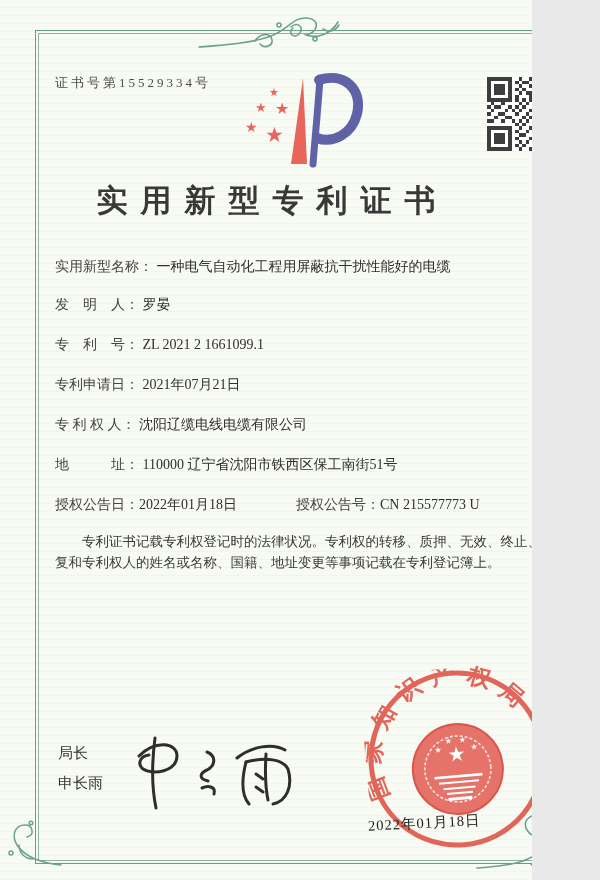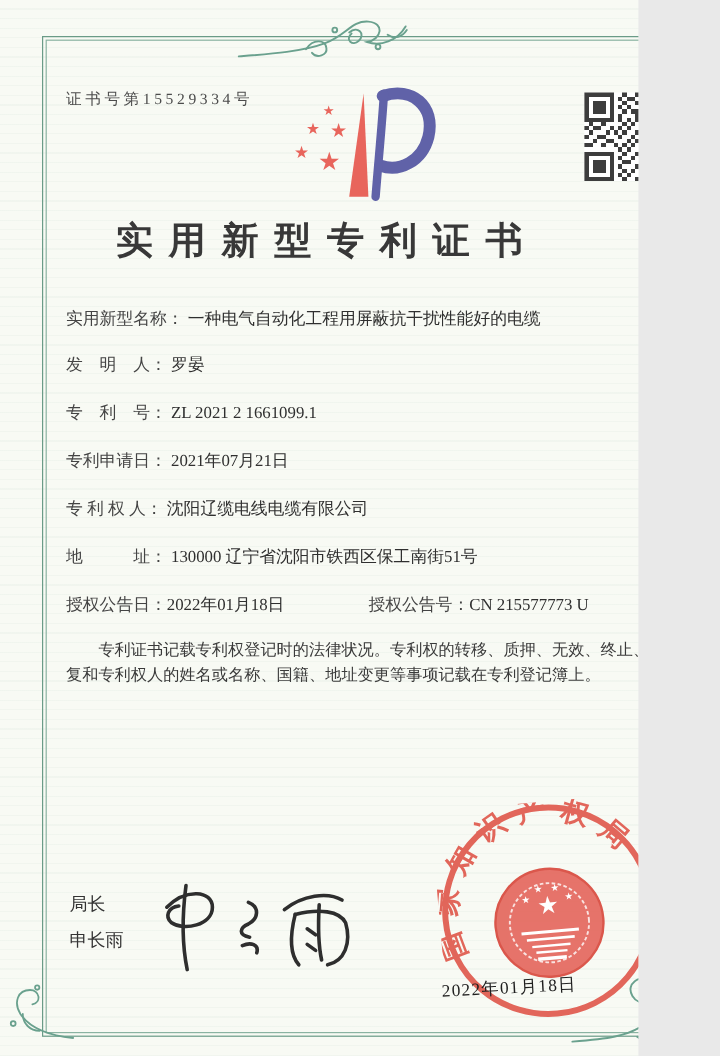--- a/index.html
+++ b/index.html
@@ -15,21 +15,21 @@
   .cert-no{position:absolute;left:55px;top:74px;font-size:13px;letter-spacing:3px;color:#4c4c4c;}
   .logo{position:absolute;left:233px;top:70px;width:134px;height:100px;}
   .qr{position:absolute;left:487px;top:77px;width:74px;height:74px;}
   .title{position:absolute;left:0;top:180px;width:100%;text-align:center;font-size:31px;font-weight:600;color:#383838;letter-spacing:13px;text-indent:13px;}
   .content{position:absolute;left:55px;top:258px;width:505px;font-size:14px;color:#3c3c3c;}
   .row{line-height:18px;margin-bottom:22px;white-space:nowrap;}
   .row.first{margin-bottom:20px;}
   .row .label{color:#444;}
   .row .value{color:#2f2f2f;}
   .grant-row{display:flex;gap:40px;}
-  .grant-no{margin-left:30px;}
+  .grant-no{margin-left:19px;}
   .paras{position:absolute;left:55px;top:531px;width:502px;font-size:13.5px;line-height:21px;color:#3a3a3a;}
   .paras p{margin:0;text-indent:2em;}
   .officer{position:absolute;left:58px;top:744px;font-size:15px;color:#333;}
   .officer .name{margin-top:11px;}
   .signature{position:absolute;left:125px;top:726px;width:205px;height:96px;}
   .seal{position:absolute;left:366px;top:668px;width:182px;height:182px;transform:rotate(-5deg);opacity:.92;}
   .seal-date{position:absolute;left:368px;top:812px;width:180px;font-size:14.5px;letter-spacing:1px;color:#1e1e1e;transform:rotate(-3deg);}
   .footer{position:absolute;left:0;top:838px;width:100%;text-align:center;font-size:12.5px;color:#3a3a3a;}
   .orn{position:absolute;pointer-events:none;}
   .orn-top{left:195px;top:5px;width:150px;height:54px;}
@@ -118,21 +118,21 @@
     <div class="row">
       <span class="label">专利申请日：</span>
       <span class="value">2021年07月21日</span>
     </div>
     <div class="row">
       <span class="label">专 利 权 人：</span>
       <span class="value">沈阳辽缆电线电缆有限公司</span>
     </div>
     <div class="row">
       <span class="label">地　　　址：</span>
-      <span class="value">130000 辽宁省沈阳市铁西区保工南街51号</span>
+      <span class="value">110000 辽宁省沈阳市铁西区保工南街51号</span>
     </div>
     <div class="row grant-row">
       <span>
         <span class="label">授权公告日：</span><span class="value">2022年01月18日</span>
       </span>
       <span class="grant-no">
         <span class="label">授权公告号：</span><span class="value">CN 215577773 U</span>
       </span>
     </div>
   </div>

